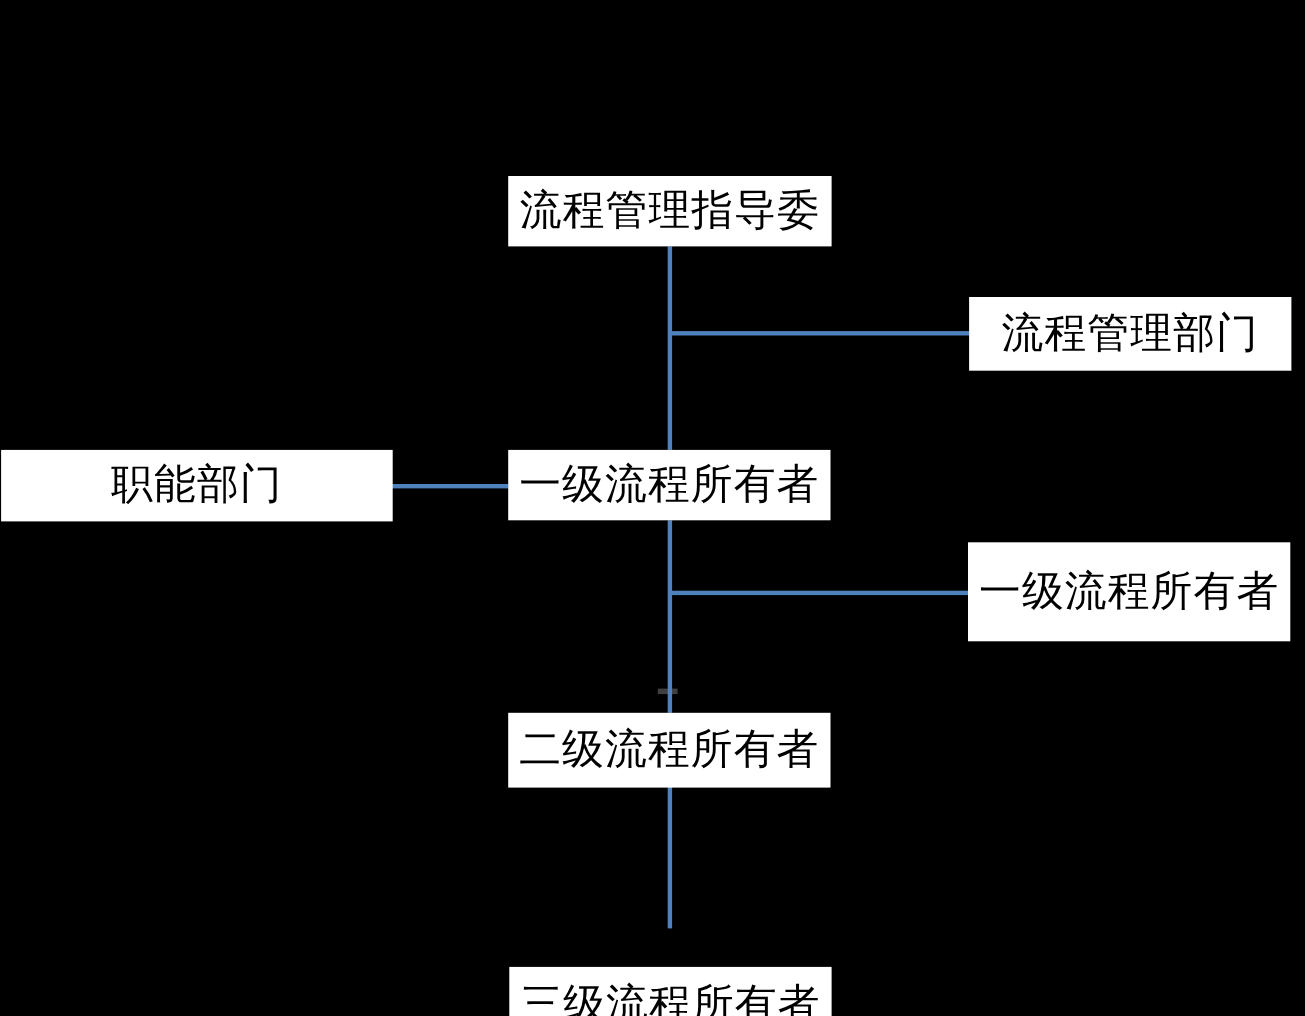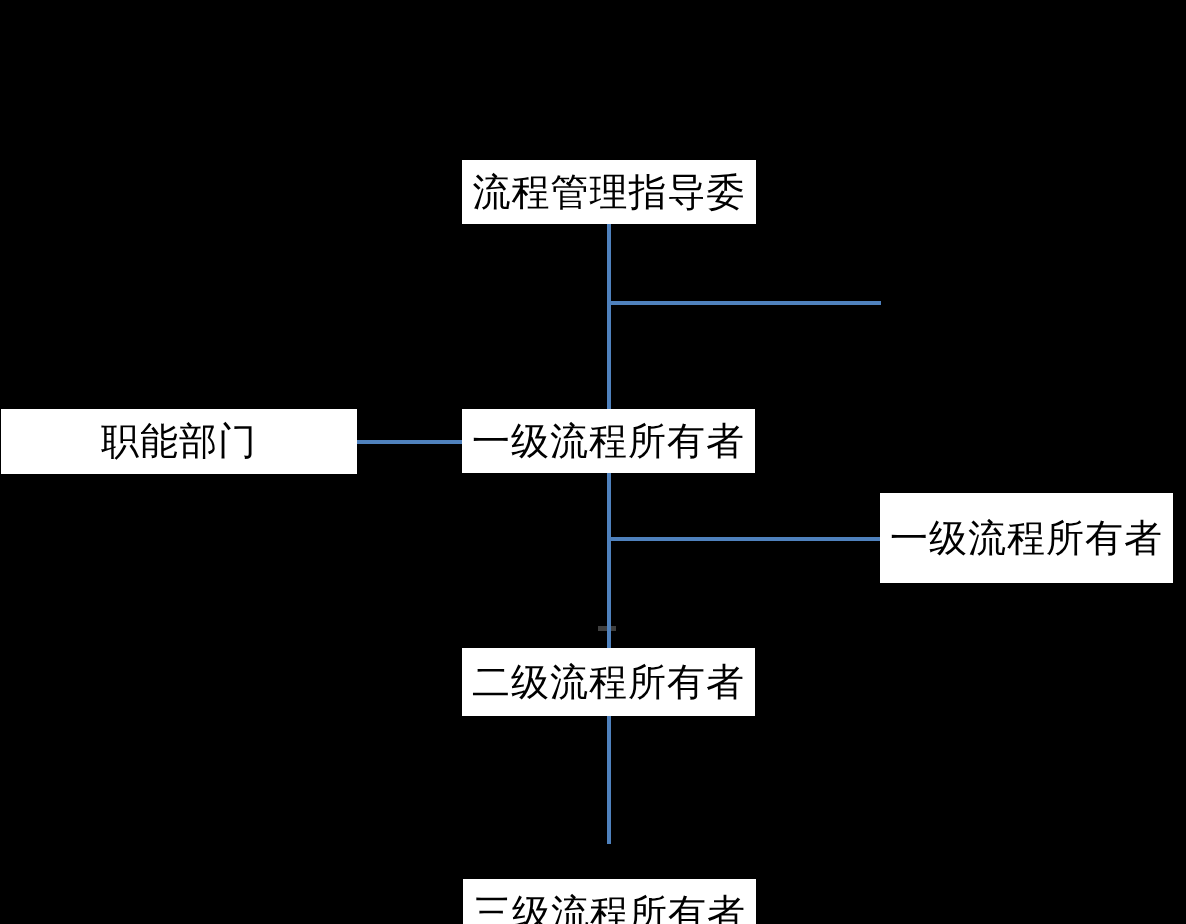--- a/index.html
+++ b/index.html
@@ -64,20 +64,23 @@
   <div class="conn" id="conn-h2"></div>
   <div class="artifact" id="anchor-artifact"></div>
   <div class="conn" id="conn-v2"></div>
   <div class="conn" id="conn-h3"></div>
   <div class="conn" id="conn-v3"></div>
 
   <div class="node" id="node-steering">
     <span>流程管理指导委</span>
   </div>
 
+  <div class="node" id="node-pmd">
+    <span>流程管理部门</span>
+  </div>
 
   <div class="node" id="node-func">
     <span>职能部门</span>
   </div>
 
   <div class="node" id="node-l1">
     <span>一级流程所有者</span>
   </div>
 
   <div class="node" id="node-l1s">

